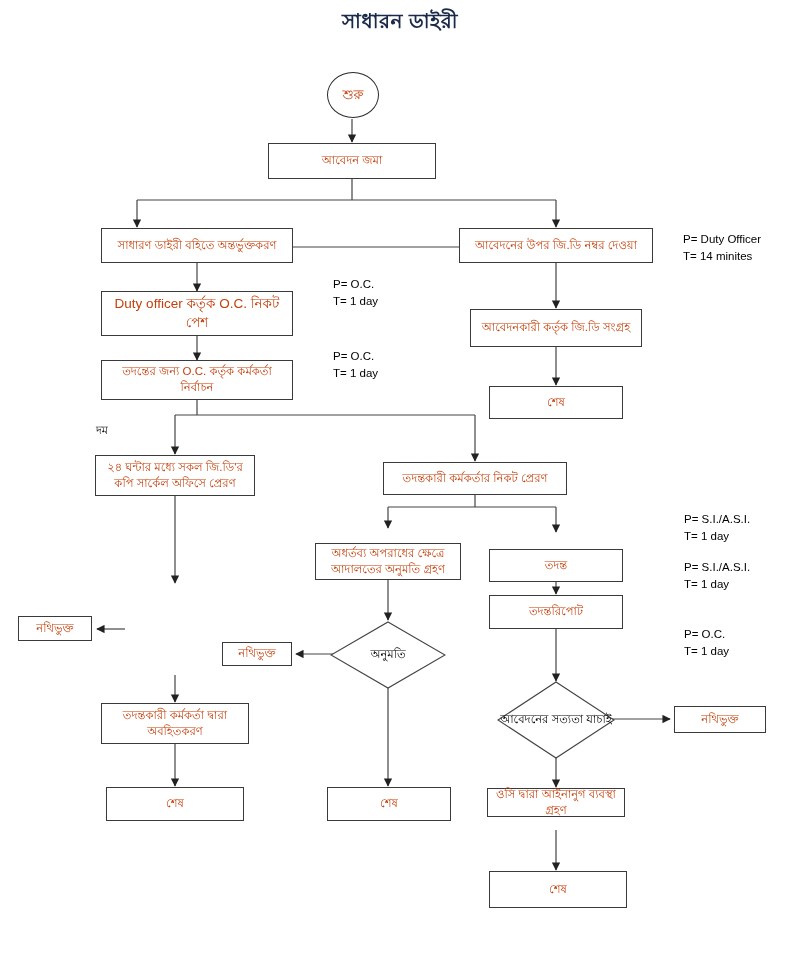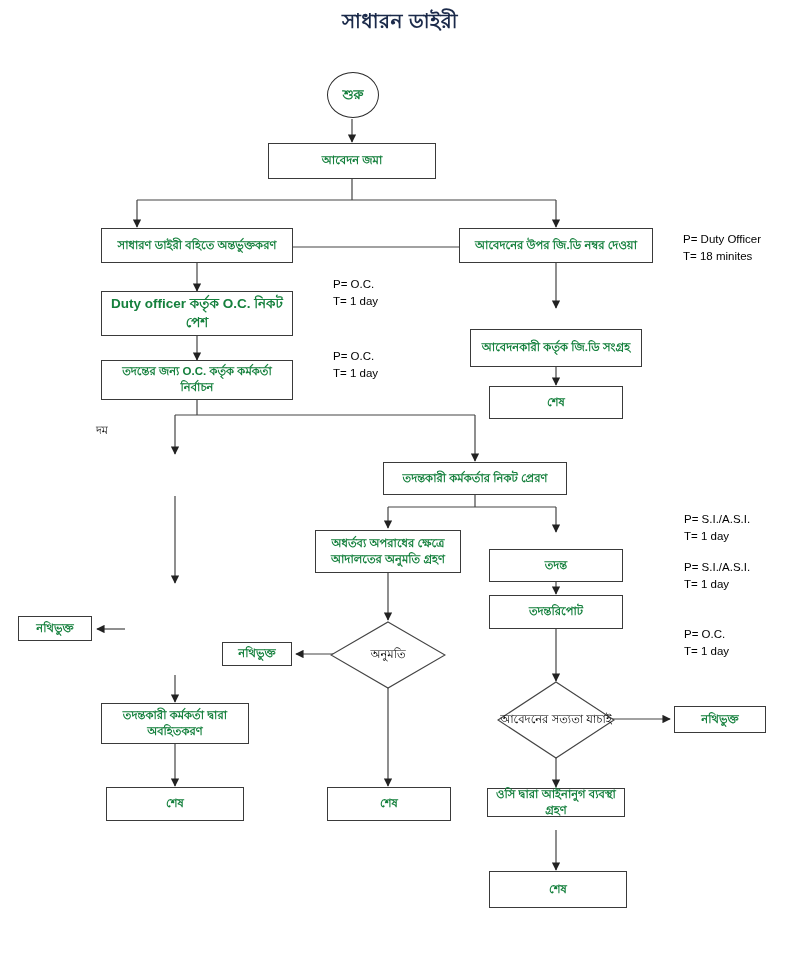--- a/index.html
+++ b/index.html
@@ -30,25 +30,24 @@
     letter-spacing: 0.5px;
   }
   
   .node {
     position: absolute;
     box-sizing: border-box;
     display: flex;
     align-items: center;
     justify-content: center;
     text-align: center;
-    color: #15803d;
+    color: #c2410c;
     font-size: 11.5px;
     line-height: 1.35;
     padding: 2px 4px;
-    font-weight: bold;
   }
   .box {
     border: 1px solid #3a3a3a;
     background: #ffffff;
   }
   .terminator {
     border: 1.3px solid #2a2a2a;
     background: #ffffff;
     border-radius: 50%;
     font-size: 13px;
@@ -176,40 +175,43 @@
   </div>
 
   <div class="node box" style="left:459px; top:228px; width:194px; height:35px;">
     <span>আবেদনের উপর জি.ডি নম্বর দেওয়া</span>
   </div>
 
   <div class="node box big-latin" style="left:101px; top:291px; width:192px; height:45px;">
     <span>Duty officer কর্তৃক O.C. নিকট পেশ</span>
   </div>
 
-  <div class="node box" style="left:470px; top:309px; width:172px; height:38px;margin-top:20px;">
+  <div class="node box" style="left:470px; top:309px; width:172px; height:38px;">
     <span>আবেদনকারী কর্তৃক জি.ডি সংগ্রহ</span>
   </div>
 
   <div class="node box" style="left:101px; top:360px; width:192px; height:40px;">
     <span>তদন্তের জন্য O.C. কর্তৃক কর্মকর্তা নির্বাচন</span>
   </div>
 
   <div class="stray" style="left:96px; top:422px;">দম</div>
 
   <div class="node box" style="left:489px; top:386px; width:134px; height:33px;">
     <span>শেষ</span>
   </div>
 
+  <div class="node box" style="left:95px; top:455px; width:160px; height:41px;">
+    <span>২৪ ঘন্টার মধ্যে সকল জি.ডি'র কপি সার্কেল অফিসে প্রেরণ</span>
+  </div>
 
   <div class="node box" style="left:383px; top:462px; width:184px; height:33px;">
     <span>তদন্তকারী কর্মকর্তার নিকট প্রেরণ</span>
   </div>
 
-  <div class="node box" style="left:315px; top:530px; width:146px; height:43px;">
+  <div class="node box" style="left:315px; top:543px; width:146px; height:37px;">
     <span>অধর্তব্য অপরাধের ক্ষেত্রে আদালতের অনুমতি গ্রহণ</span>
   </div>
 
   <div class="node box" style="left:489px; top:533px; width:134px; height:33px;margin-top:16px;">
     <span>তদন্ত</span>
   </div>
 
   <div class="node box" style="left:489px; top:595px; width:134px; height:34px;">
     <span>তদন্তরিপোট</span>
   </div>
@@ -255,21 +257,21 @@
 
   <div class="node box" style="left:327px; top:787px; width:124px; height:34px;">
     <span>শেষ</span>
   </div>
 
   <div class="node box" style="left:489px; top:871px; width:138px; height:37px;">
     <span>শেষ</span>
   </div>
 
   <div class="note" style="left:683px; top:231px;">P= Duty Officer
-T= 18 minites</div>
+T= 14 minites</div>
   <div class="note" style="left:333px; top:276px;">P= O.C.
 T= 1 day</div>
   <div class="note" style="left:333px; top:348px;">P= O.C.
 T= 1 day</div>
   <div class="note" style="left:684px; top:511px;">P= S.I./A.S.I.
 T= 1 day</div>
   <div class="note" style="left:684px; top:559px;">P= S.I./A.S.I.
 T= 1 day</div>
   <div class="note" style="left:684px; top:626px;">P= O.C.
 T= 1 day</div>

